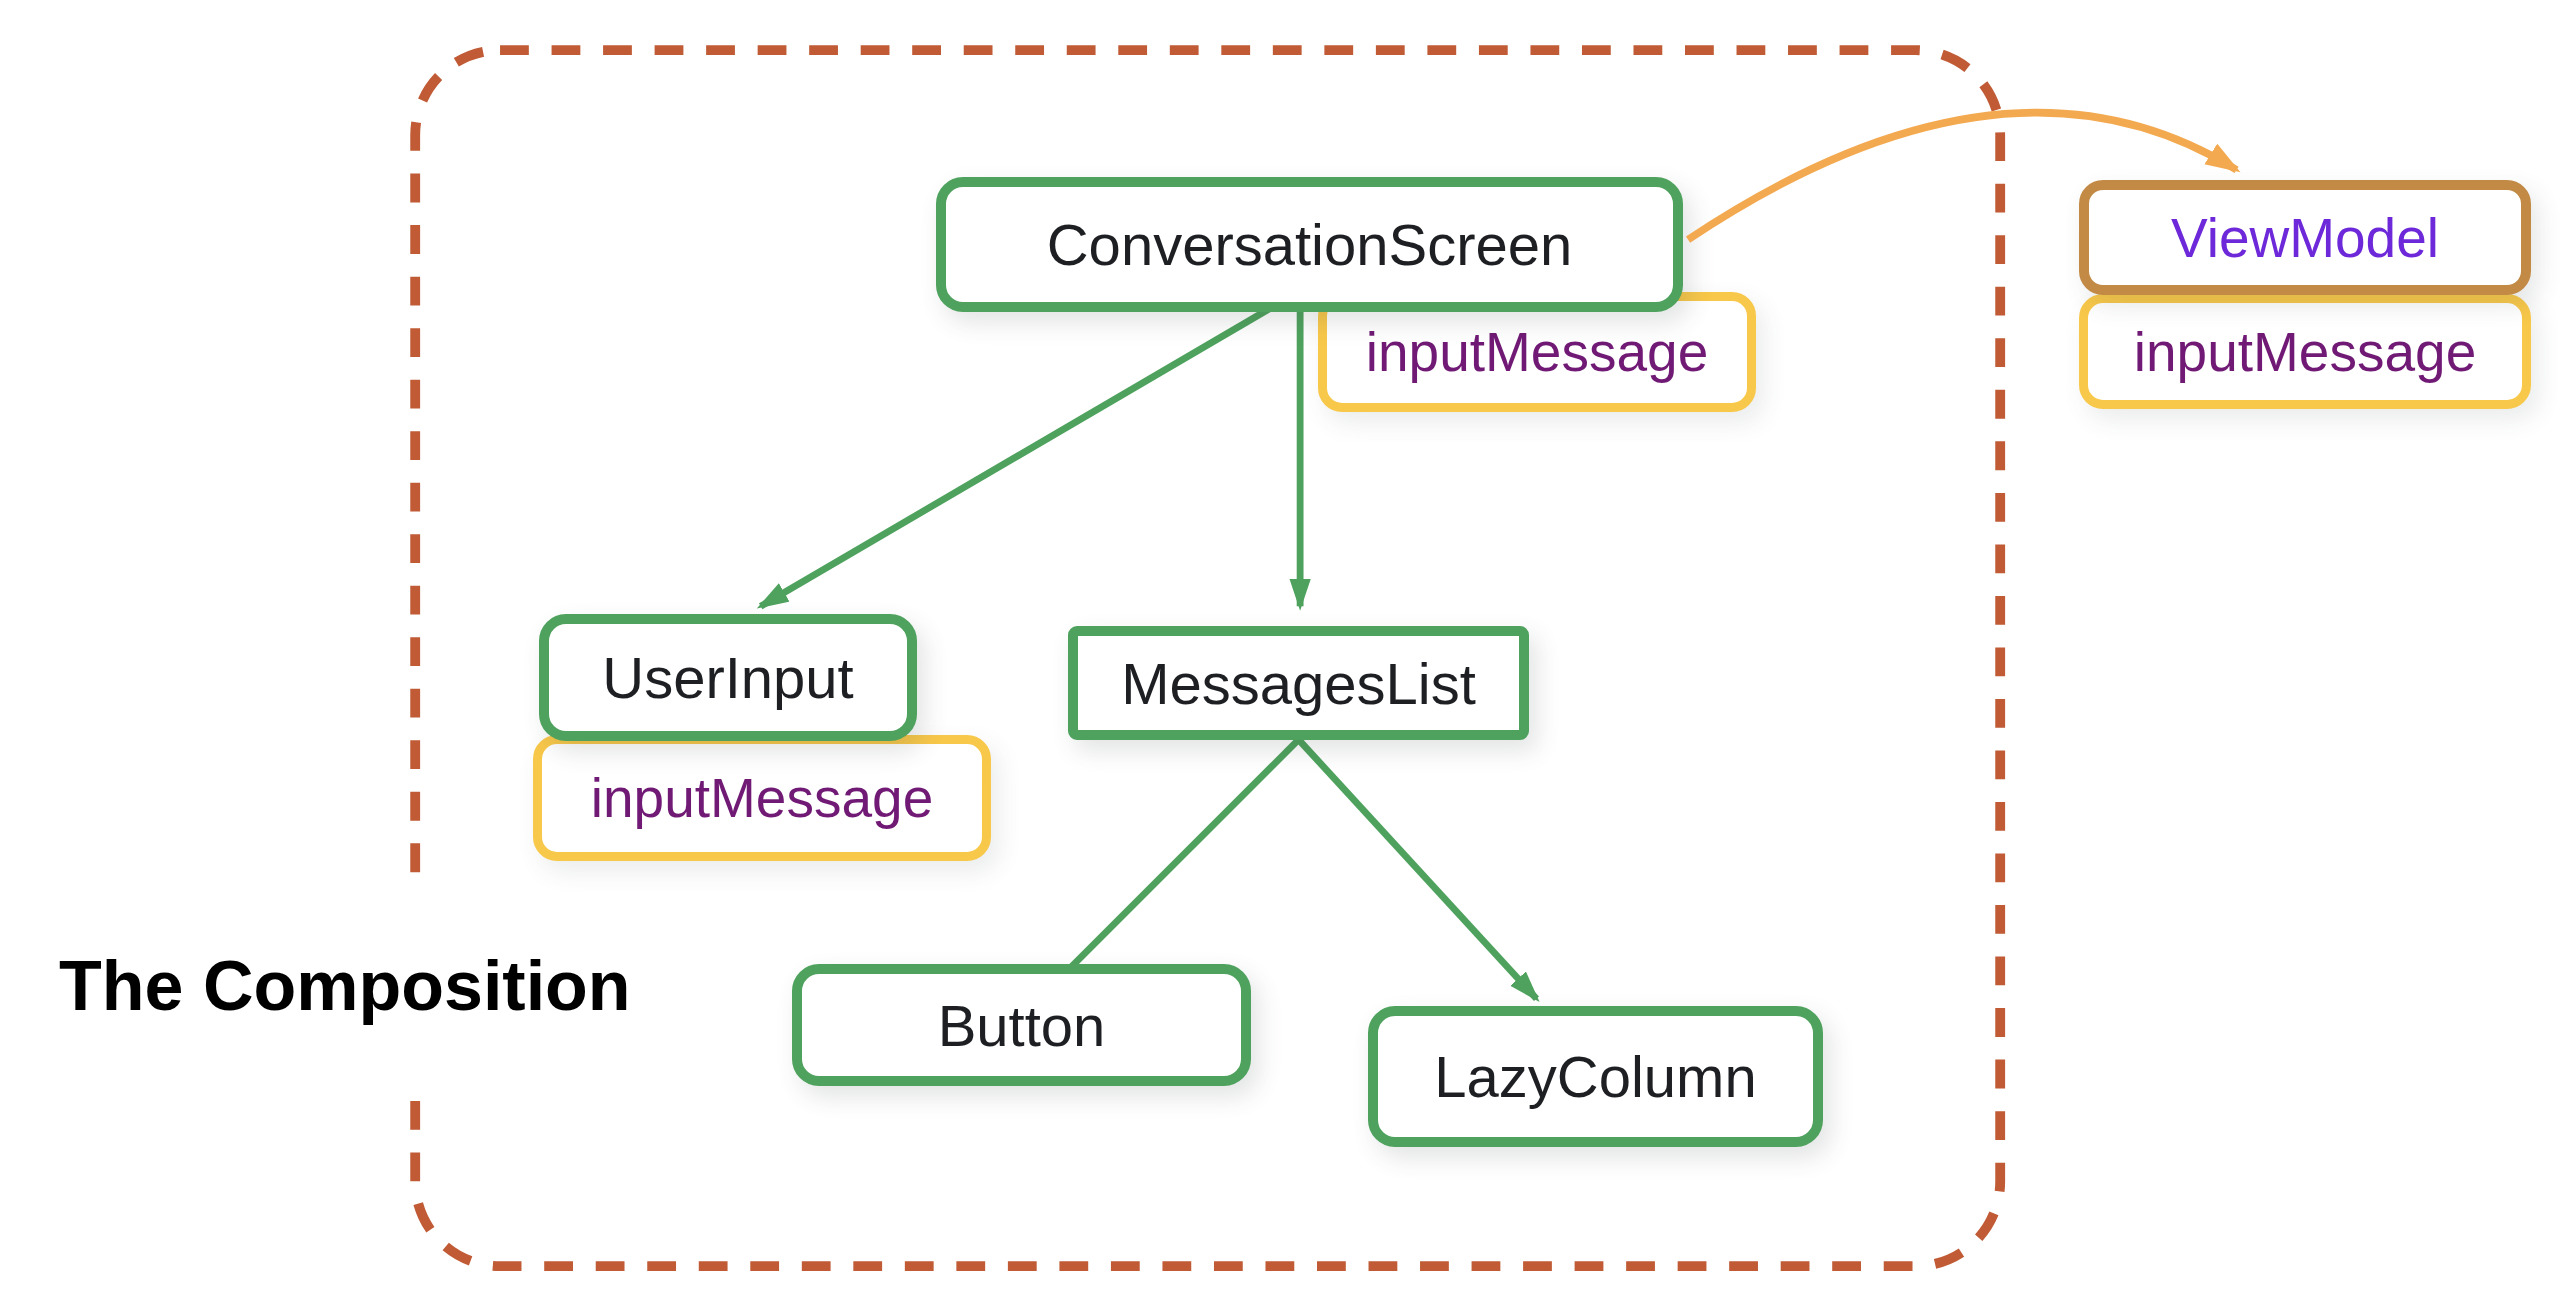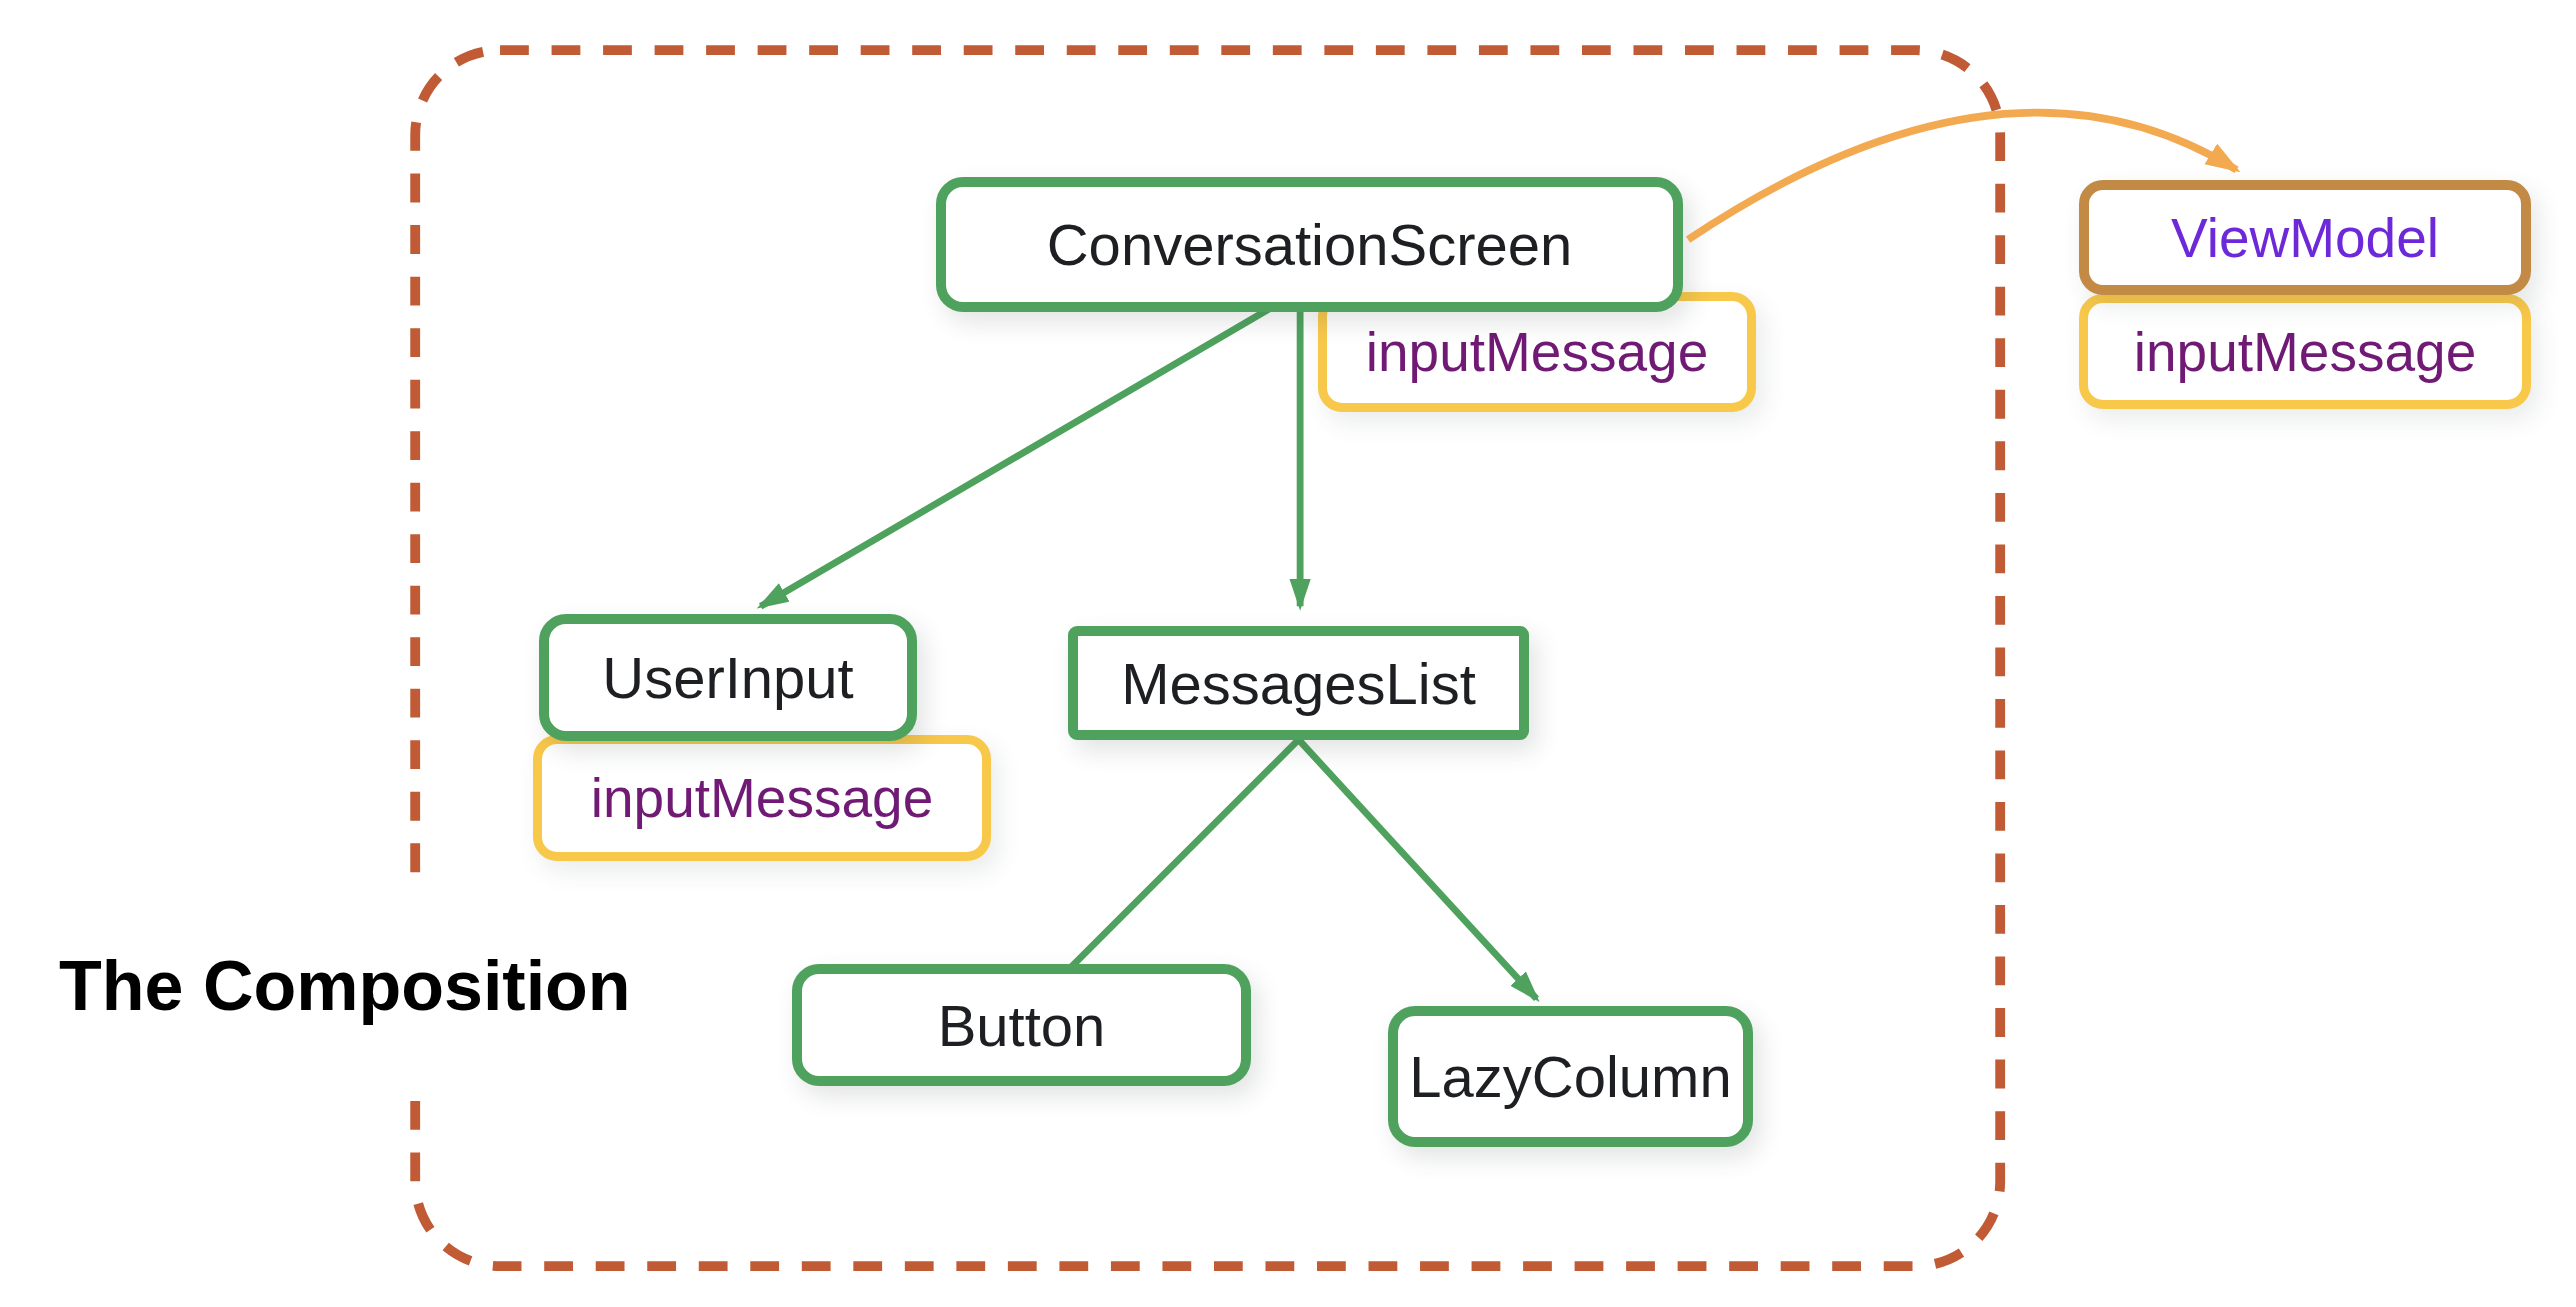--- a/index.html
+++ b/index.html
@@ -98,21 +98,21 @@
 </div>
 
 <div class="node node-green" style="left:1068px; top:626px; width:461px; height:114px;border-radius:9px;">
   <span>MessagesList</span>
 </div>
 
 <div class="node node-green" style="left:792px; top:964px; width:459px; height:122px;">
   <span>Button</span>
 </div>
 
-<div class="node node-green" style="left:1368px; top:1006px; width:365px; height:141px;margin-left:20px;">
+<div class="node node-green" style="left:1368px; top:1006px; width:455px; height:141px;">
   <span>LazyColumn</span>
 </div>
 
 <div class="node node-brown" style="left:2079px; top:180px; width:452px; height:115px;">
   <span>ViewModel</span>
 </div>
 
 <div class="node node-yellow" style="left:2079px; top:294px; width:452px; height:115px;">
   <span>inputMessage</span>
 </div>

